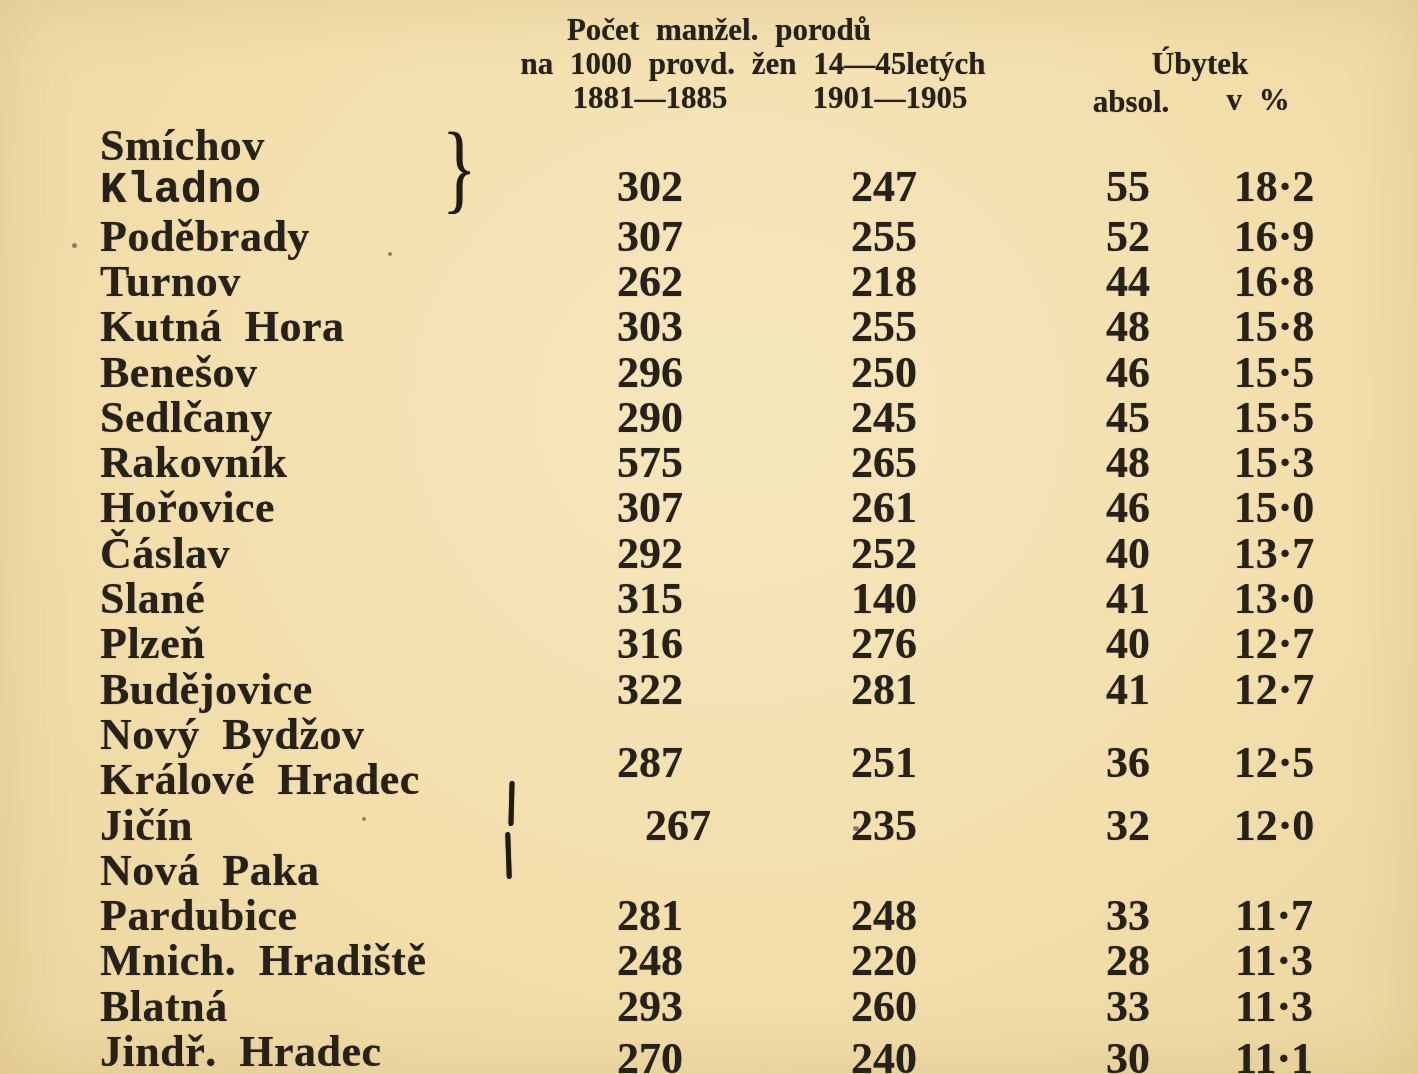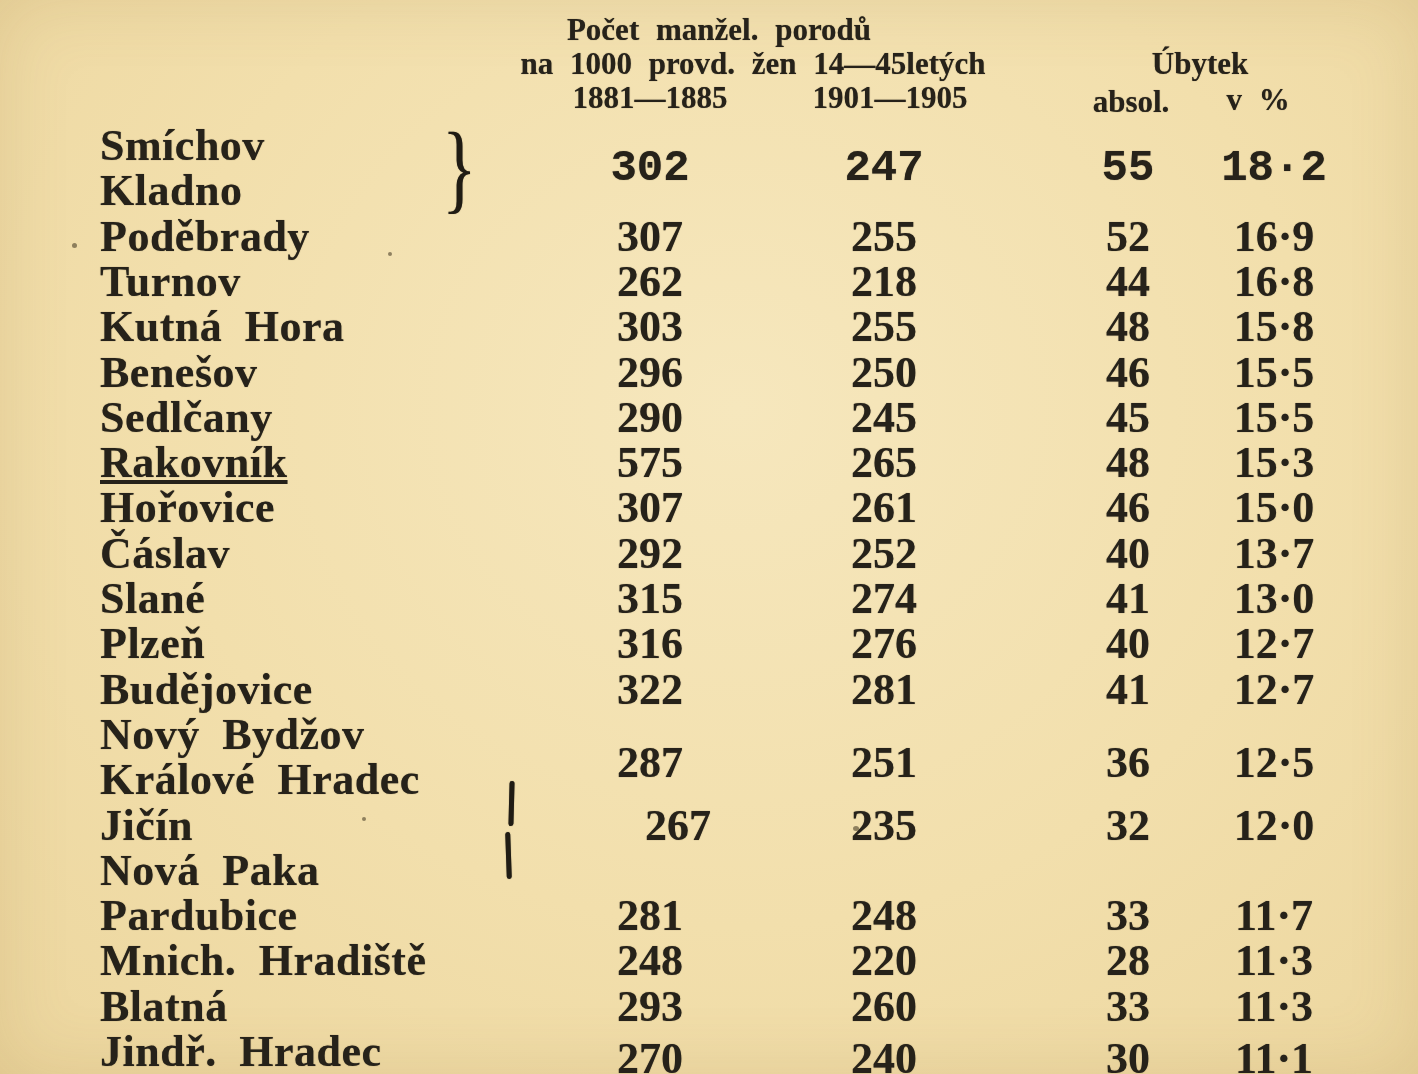--- a/index.html
+++ b/index.html
@@ -100,48 +100,48 @@
 
   <div class="hdr" style="left:719px; top:12px;">Počet manžel. porodů</div>
   <div class="hdr" style="left:753px; top:46px;">na 1000 provd. žen 14—45letých</div>
   <div class="hdr" style="left:1200px; top:46px;">Úbytek</div>
   <div class="hdr" style="left:650px; top:80px;">1881—1885</div>
   <div class="hdr" style="left:890px; top:80px;">1901—1905</div>
   <div class="hdr" style="left:1131px; top:84px;">absol.</div>
   <div class="hdr" style="left:1258px; top:82px;">v %</div>
 
   <div class="rname" style="top:123px;">Smíchov</div>
-  <div class="rname" style="top:168px;">Kladno</div>
+  <div class="rname" style="top:168px;font-family:Liberation Mono, monospace;">Kladno</div>
   <div class="rname" style="top:214px;">Poděbrady</div>
   <div class="rname" style="top:259px;">Turnov</div>
   <div class="rname" style="top:304px;">Kutná Hora</div>
   <div class="rname" style="top:350px;">Benešov</div>
   <div class="rname" style="top:395px;">Sedlčany</div>
-  <div class="rname" style="top:440px;text-decoration:underline;">Rakovník</div>
+  <div class="rname" style="top:440px;">Rakovník</div>
   <div class="rname" style="top:485px;">Hořovice</div>
   <div class="rname" style="top:531px;">Čáslav</div>
   <div class="rname" style="top:576px;">Slané</div>
   <div class="rname" style="top:621px;">Plzeň</div>
   <div class="rname" style="top:667px;">Budějovice</div>
   <div class="rname" style="top:712px;">Nový Bydžov</div>
   <div class="rname" style="top:757px;">Králové Hradec</div>
   <div class="rname" style="top:803px;">Jičín</div>
   <div class="rname" style="top:848px;">Nová Paka</div>
   <div class="rname" style="top:938px;">Mnich. Hradiště</div>
   <div class="rname" style="top:893px;">Pardubice</div>
   <div class="rname" style="top:984px;">Blatná</div>
   <div class="rname" style="top:1029px;">Jindř. Hradec</div>
 
   <div class="brace1">}</div>
   <div class="brace2">
     <div class="stroke s1"></div>
     <div class="stroke s2"></div>
   </div>
 
-  <div class="nrow" style="top:146px;font-family:Liberation Mono, monospace;">
+  <div class="nrow" style="top:164px;">
     <span class="num c1">302</span>
     <span class="num c2">247</span>
     <span class="num c3">55</span>
     <span class="num c4">18·2</span>
   </div>
   <div class="nrow" style="top:214px;">
     <span class="num c1">307</span>
     <span class="num c2">255</span>
     <span class="num c3">52</span>
     <span class="num c4">16·9</span>
@@ -183,21 +183,21 @@
     <span class="num c4">15·0</span>
   </div>
   <div class="nrow" style="top:531px;">
     <span class="num c1">292</span>
     <span class="num c2">252</span>
     <span class="num c3">40</span>
     <span class="num c4">13·7</span>
   </div>
   <div class="nrow" style="top:576px;padding-left:23px;">
     <span class="num c1">315</span>
-    <span class="num c2">274</span>
+    <span class="num c2">140</span>
     <span class="num c3">41</span>
     <span class="num c4">13·0</span>
   </div>
   <div class="nrow" style="top:621px;">
     <span class="num c1">316</span>
     <span class="num c2">276</span>
     <span class="num c3">40</span>
     <span class="num c4">12·7</span>
   </div>
   <div class="nrow" style="top:667px;">

